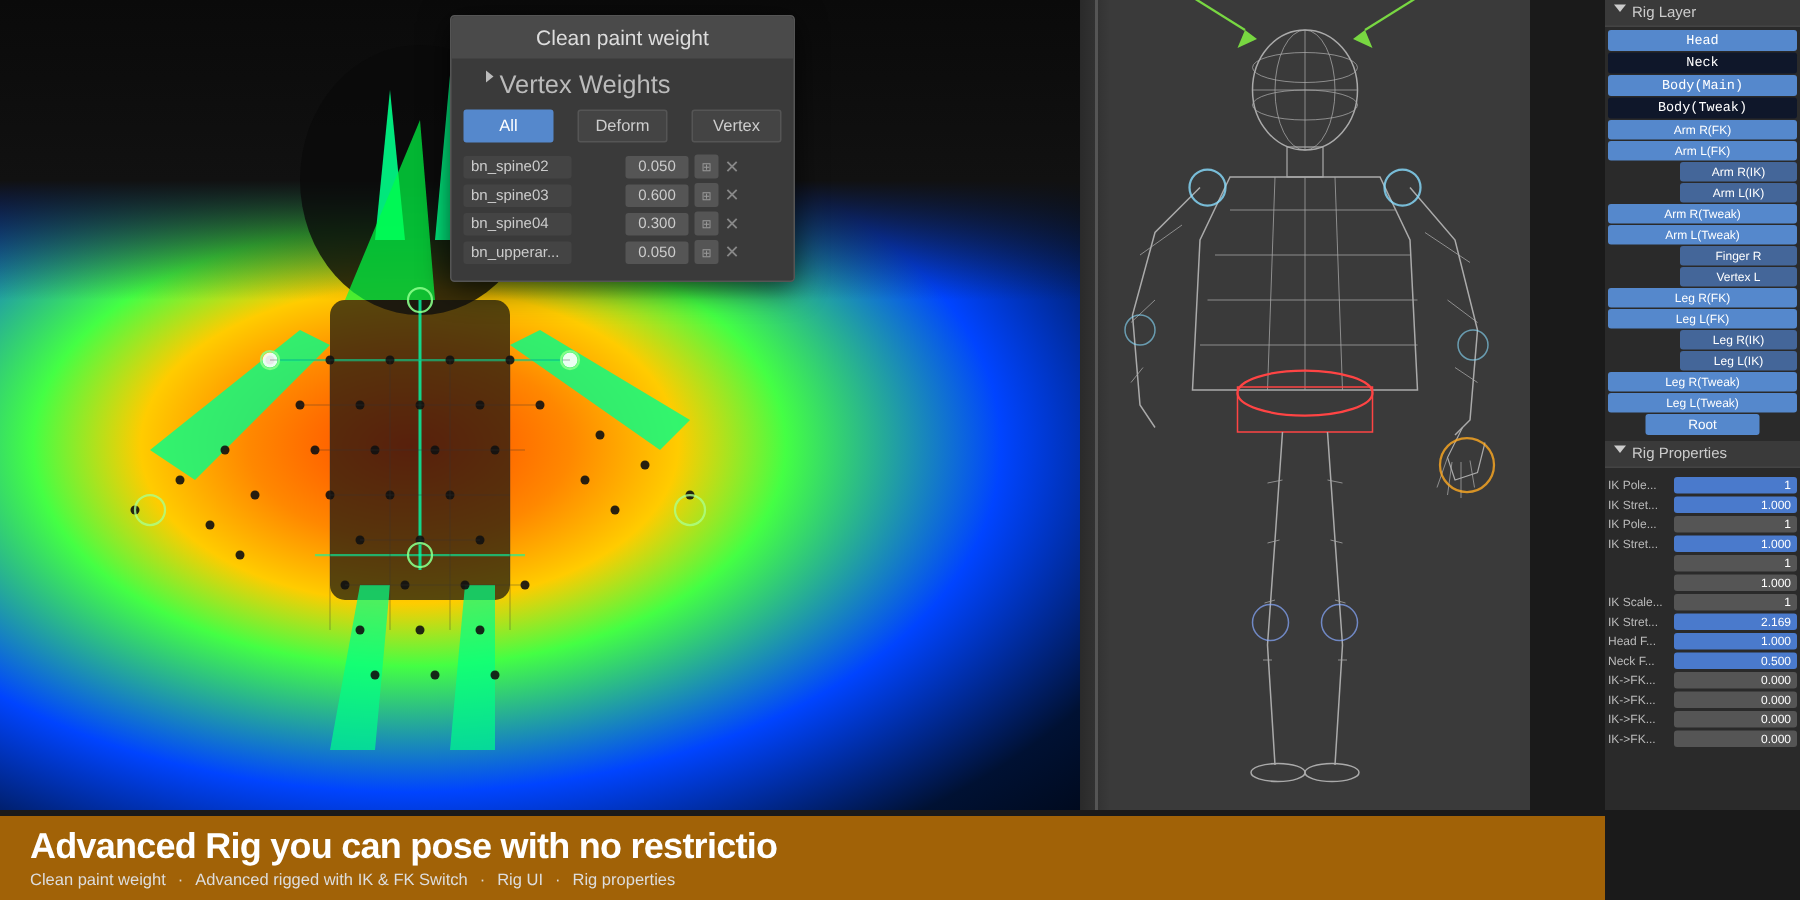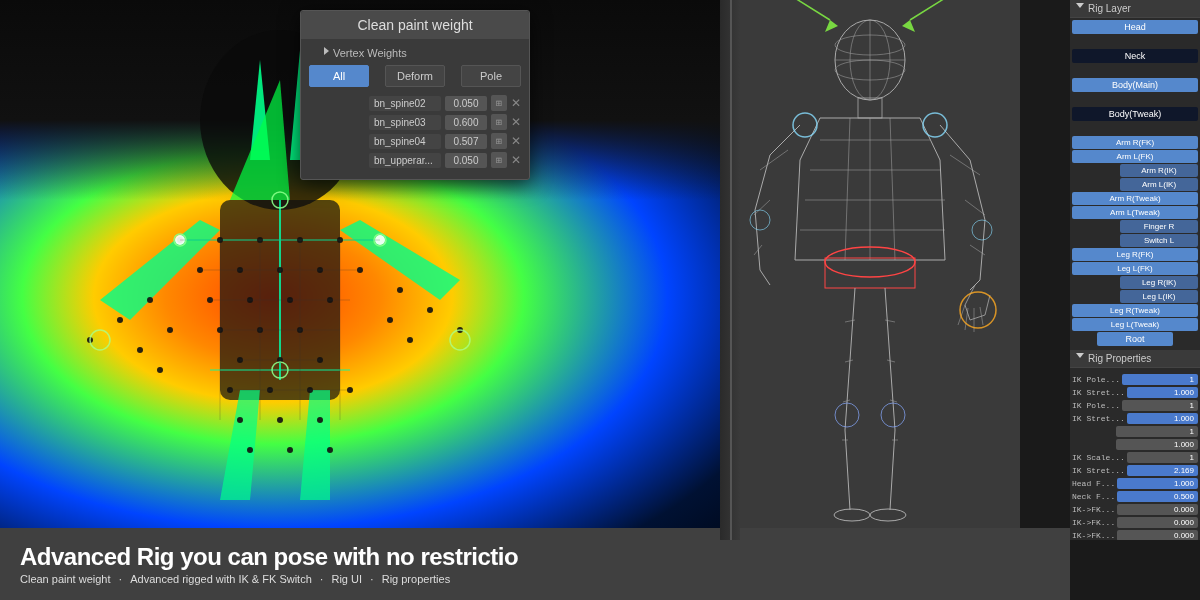--- a/index.html
+++ b/index.html
@@ -96,24 +96,25 @@
     }
 
     .rig-btn-full {
       display: block;
       width: 100%;
       background: #5588cc;
       color: #fff;
       font-size: 9px;
       text-align: center;
       padding: 2px 16px;
-      margin-bottom: 15px;
+      margin-bottom: 1px;
       border: none;
       cursor: pointer;
       border-radius: 2px;
+      font-family: Liberation Mono, monospace;
     }
 
     .rig-btn-full.dark {
       background: #0f172a;
     }
 
     .rig-btn-row {
       display: flex;
       gap: 1px;
       margin-bottom: 1px;
@@ -164,21 +165,20 @@
       gap: 2px;
     }
 
     .prop-label {
       color: #bbb;
       font-size: 8px;
       min-width: 42px;
       white-space: nowrap;
       overflow: hidden;
       text-overflow: ellipsis;
-      font-family: Liberation Mono, monospace;
     }
 
     .prop-value {
       flex: 1;
       background: #4a7acc;
       color: #fff;
       font-size: 8px;
       text-align: right;
       padding: 1px 4px;
       border-radius: 2px;
@@ -213,21 +213,21 @@
 
     .dialog-body {
       padding: 8px;
     }
 
     .dialog-section-header {
       display: flex;
       gap: 4px;
       margin-bottom: 6px;
       color: #bbb;
-      font-size: 11px;
+      font-size: 17px;
       padding-left: 15px;
     }
 
     .section-triangle {
       width: 0;
       height: 0;
       border-top: 4px solid transparent;
       border-bottom: 4px solid transparent;
       border-left: 5px solid #bbb;
       display: inline-block;
@@ -260,40 +260,40 @@
       background: #444;
     }
 
     
     .weight-row {
       display: flex;
       align-items: center;
       gap: 4px;
       margin-bottom: 3px;
       font-size: 10px;
-      justify-content: flex-end;
     }
 
     .weight-bone-name {
       color: #ccc;
       background: #444;
       padding: 2px 5px;
       border-radius: 2px;
       min-width: 72px;
       font-size: 10px;
     }
 
     .weight-value {
       color: #ccc;
       background: #555;
       padding: 2px 5px;
       border-radius: 2px;
       min-width: 42px;
       text-align: center;
       font-size: 10px;
+      margin-left: 32px;
     }
 
     .weight-icon {
       width: 16px;
       height: 16px;
       background: #555;
       border-radius: 2px;
       display: flex;
       align-items: center;
       justify-content: center;
@@ -326,22 +326,22 @@
       cursor: pointer;
       text-align: center;
     }
 
     
     .bottom-banner {
       position: absolute;
       bottom: 0;
       left: 0;
       width: 1070px;
-      height: 72px;
-      background: #404040;
+      height: 56px;
+      background: #a16207;
       display: flex;
       flex-direction: column;
       justify-content: center;
       padding: 0 20px;
     }
 
     .banner-title {
       color: #fff;
       font-size: 24px;
       font-weight: 700;
@@ -591,38 +591,38 @@
     </div>
     <div class="dialog-body">
       <div class="dialog-section-header">
         <span class="section-triangle"></span>
         <span>Vertex Weights</span>
       </div>
 
       <div class="filter-row">
         <button class="filter-btn active">All</button>
         <button class="filter-btn inactive">Deform</button>
-        <button class="filter-btn inactive">Pole</button>
+        <button class="filter-btn inactive">Vertex</button>
       </div>
 
       <div class="weight-row">
         <span class="weight-bone-name">bn_spine02</span>
         <span class="weight-value">0.050</span>
         <div class="weight-icon">⊞</div>
         <span class="weight-remove">✕</span>
       </div>
       <div class="weight-row">
         <span class="weight-bone-name">bn_spine03</span>
         <span class="weight-value">0.600</span>
         <div class="weight-icon">⊞</div>
         <span class="weight-remove">✕</span>
       </div>
       <div class="weight-row">
         <span class="weight-bone-name">bn_spine04</span>
-        <span class="weight-value">0.507</span>
+        <span class="weight-value">0.300</span>
         <div class="weight-icon">⊞</div>
         <span class="weight-remove">✕</span>
       </div>
       <div class="weight-row">
         <span class="weight-bone-name">bn_upperar...</span>
         <span class="weight-value">0.050</span>
         <div class="weight-icon">⊞</div>
         <span class="weight-remove">✕</span>
       </div>
 
@@ -650,21 +650,21 @@
       <div class="rig-btn-row">
         <button class="rig-btn-half dark">Arm R(IK)</button>
         <button class="rig-btn-half dark">Arm L(IK)</button>
       </div>
       <div class="rig-btn-row">
         <button class="rig-btn-half">Arm R(Tweak)</button>
         <button class="rig-btn-half">Arm L(Tweak)</button>
       </div>
       <div class="rig-btn-row">
         <button class="rig-btn-half dark">Finger R</button>
-        <button class="rig-btn-half dark">Switch L</button>
+        <button class="rig-btn-half dark">Vertex L</button>
       </div>
       <div class="rig-btn-row">
         <button class="rig-btn-half">Leg R(FK)</button>
         <button class="rig-btn-half">Leg L(FK)</button>
       </div>
       <div class="rig-btn-row">
         <button class="rig-btn-half dark">Leg R(IK)</button>
         <button class="rig-btn-half dark">Leg L(IK)</button>
       </div>
       <div class="rig-btn-row">

